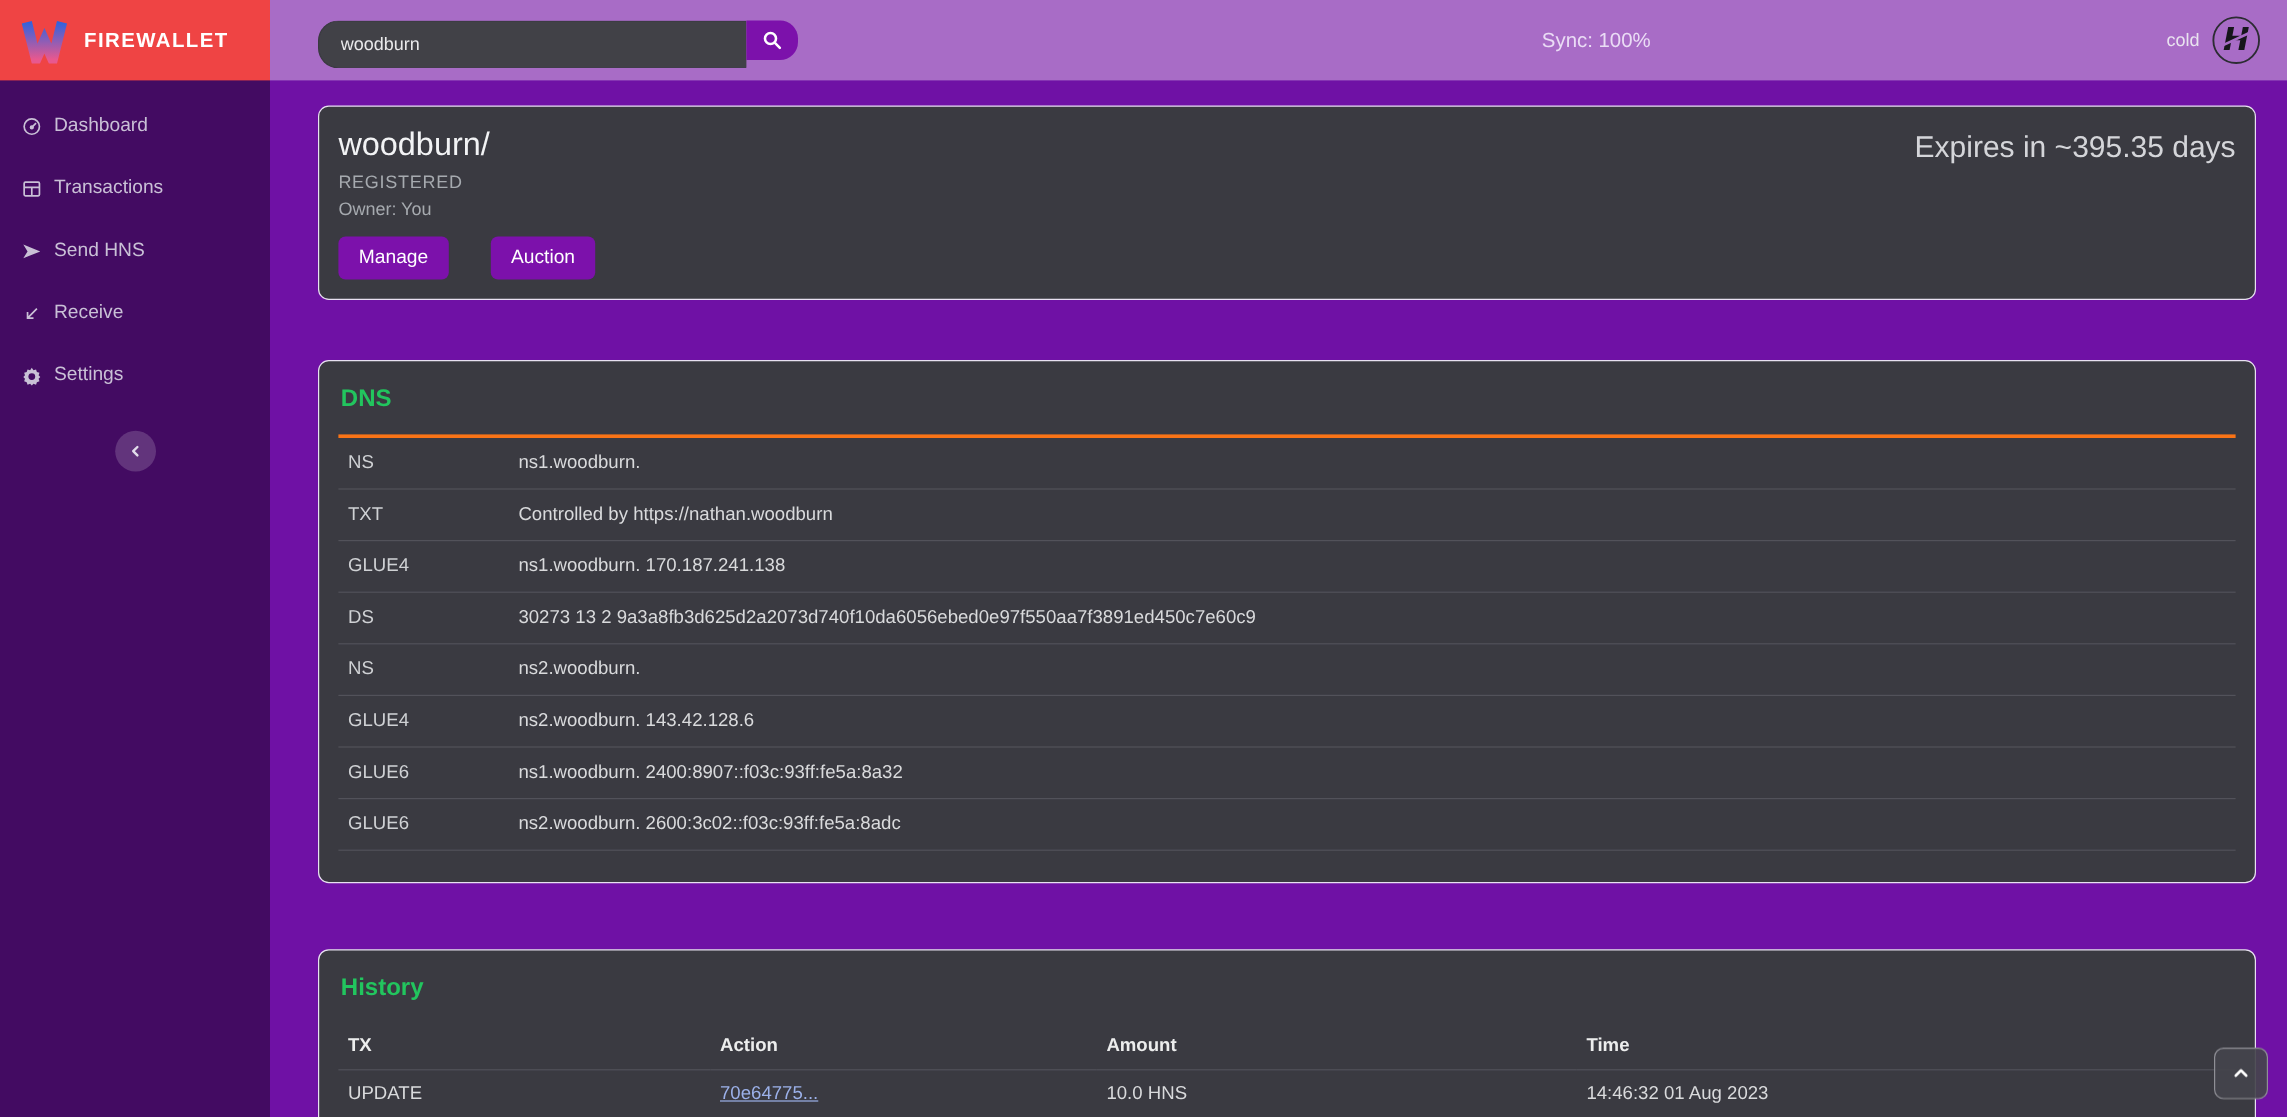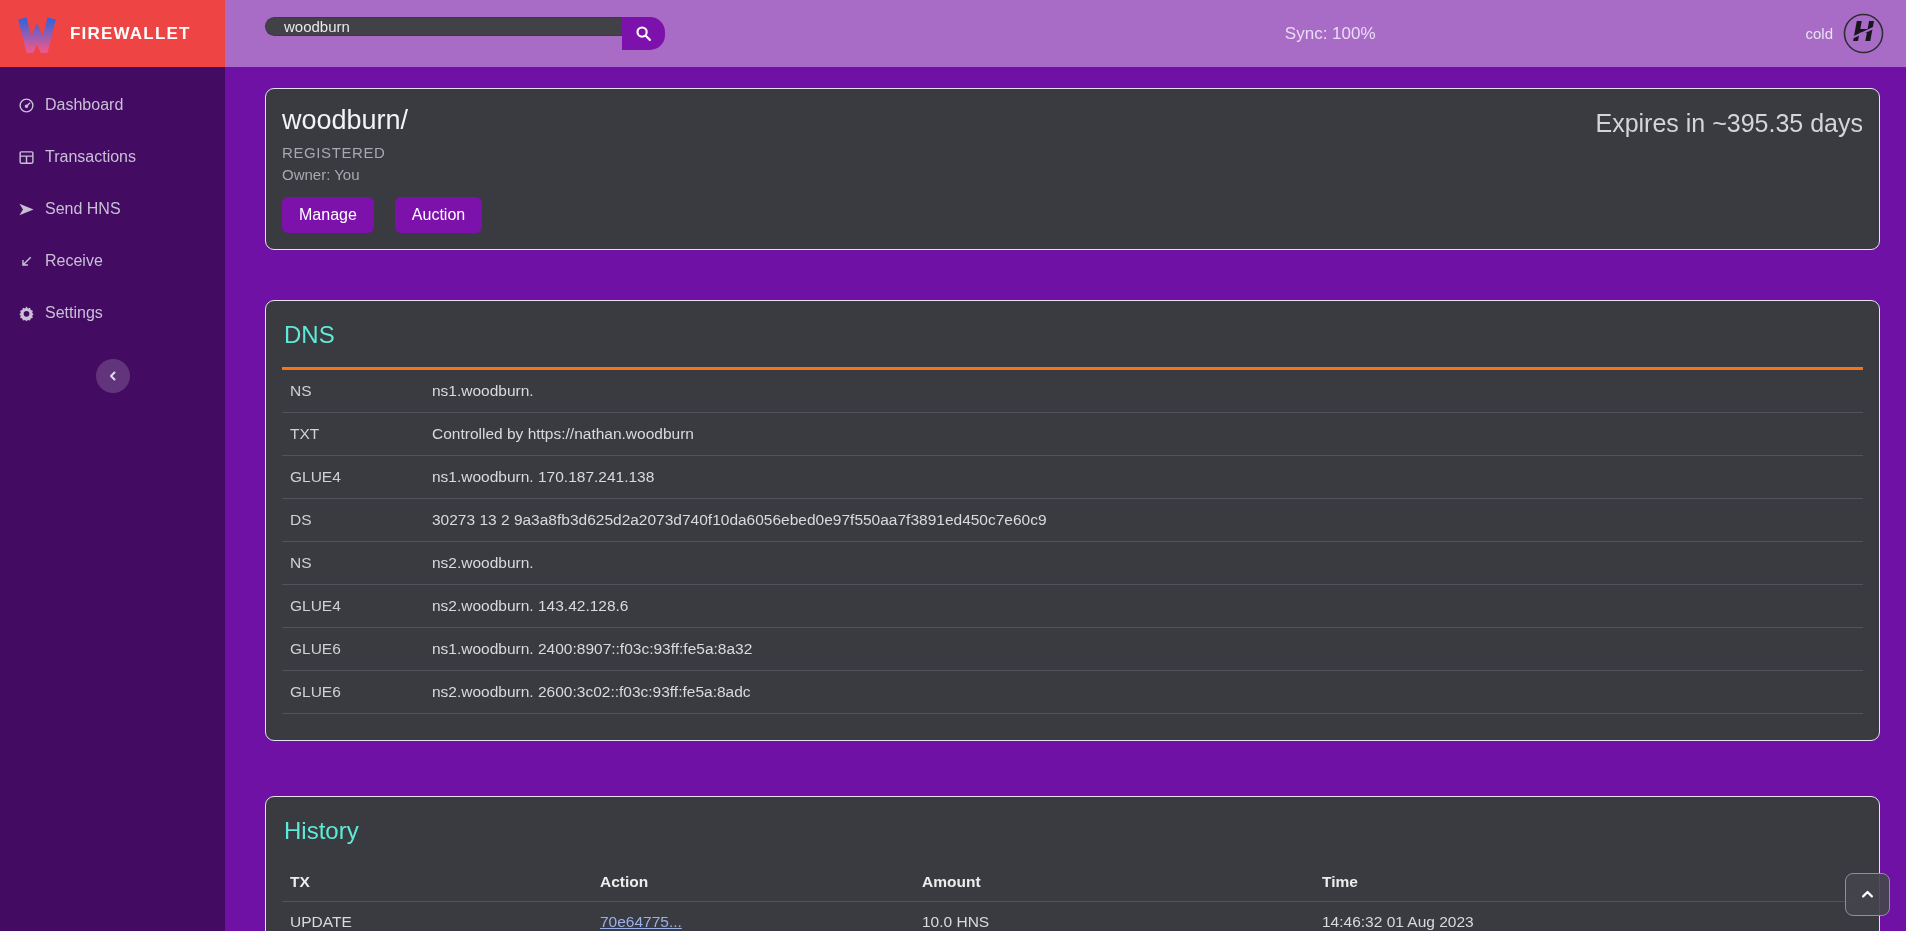--- a/index.html
+++ b/index.html
@@ -18,43 +18,43 @@
   .nav-item { display: flex; align-items: center; gap: 10px; height: 52px; padding-left: 17px; color: #c9c0d6; font-size: 16px; cursor: pointer; text-decoration: none; }
   .nav-icon { width: 18px; height: 18px; display: inline-flex; align-items: center; justify-content: center; }
   .nav-icon svg { width: 17px; height: 17px; }
   .collapse-btn { width: 34px; height: 34px; border-radius: 50%; border: none; background: rgba(255,255,255,0.17); margin: 20px auto 0 auto; display: flex; align-items: center; justify-content: center; cursor: pointer; }
 
   
   .main { flex: 1; display: flex; flex-direction: column; min-width: 0; }
 
   .topbar { height: 67px; flex: 0 0 67px; background: #a86cc6; display: flex; align-items: center; padding: 0 22px 0 40px; }
   .search-group { display: flex; height: 33px; }
-  .search-input { width: 357px; height: 19px; background: #414147; border: 1px solid #393940; border-right: none; border-radius: 17px 0 0 17px; color: #e9e9eb; font-size: 15px; padding: 0 18px; outline: none; font-family: "Liberation Sans", sans-serif; }
+  .search-input { width: 357px; height: 40px; background: #414147; border: 1px solid #393940; border-right: none; border-radius: 17px 0 0 17px; color: #e9e9eb; font-size: 15px; padding: 0 18px; outline: none; font-family: "Liberation Sans", sans-serif; }
   .search-btn { width: 43px; height: 33px; border: none; border-radius: 0 15px 15px 0; background: #7c11ab; display: flex; align-items: center; justify-content: center; cursor: pointer; }
   .sync { margin: 0 auto; color: #eadcf5; font-size: 17px; transform: translateX(95px); }
   .wallet-group { display: flex; align-items: center; gap: 10px; }
   .wallet-name { color: #e9e3ef; font-size: 15px; }
   .hns-logo { width: 41px; height: 41px; display: inline-flex; cursor: pointer; }
 
   
   .content { flex: 1; padding: 21px 26px 0 40px; overflow: hidden; }
   .card { background: #3a3a41; border: 1px solid #e8e1f1; border-radius: 9px; padding: 12px 16px 16px 16px; }
 
   
   .name-card { display: flex; justify-content: space-between; align-items: flex-start; margin-bottom: 50px; min-height: 159px; }
   .domain-title { color: #f2f3f5; font-size: 27px; font-weight: 500; margin-top: 4px; }
   .status-label { color: #a6aaaf; font-size: 15px; letter-spacing: 0.6px; margin-top: 8px; }
   .owner-label { color: #a6aaaf; font-size: 15px; margin-top: 5px; }
-  .btn-row { display: flex; gap: 21px; margin-top: 14px; }
+  .btn-row { display: flex; gap: 35px; margin-top: 14px; }
   .pbtn { background: #7c11ab; color: #ffffff; border: none; border-radius: 6px; font-size: 16px; padding: 9px 17px; cursor: pointer; font-family: "Liberation Sans", sans-serif; }
   .expires { color: #d4d5d9; font-size: 25px; margin-top: 8px; white-space: nowrap; }
 
   
   .dns-card { margin-bottom: 55px; padding-bottom: 26px; }
-  .section-title { color: #5eead4; font-size: 24px; font-weight: 400; margin: 8px 0 18px 2px; }
+  .section-title { color: #22c55e; font-size: 20px; font-weight: 700; margin: 8px 0 18px 2px; }
   .dns-table { border-top: 3px solid #f97316; }
   .dns-row { display: flex; border-bottom: 1px solid #52525a; }
   .dns-type { flex: 0 0 142px; color: #cfd1d4; font-size: 15.5px; padding: 12px 8px; }
   .dns-value { flex: 1; color: #d9dadc; font-size: 15.5px; padding: 12px 8px; }
 
   
   .history-card { padding-bottom: 40px; }
   .h-table { display: grid; grid-template-columns: 310px 322px 400px 1fr; }
   .h-cell { padding: 11px 8px; font-size: 15.5px; color: #d9dadc; border-bottom: 1px solid #52525a; display: flex; align-items: center; }
   .h-head { font-weight: bold; color: #eceded; border-bottom: 1px solid #52525a; padding: 10px 8px; font-size: 15.5px; }

